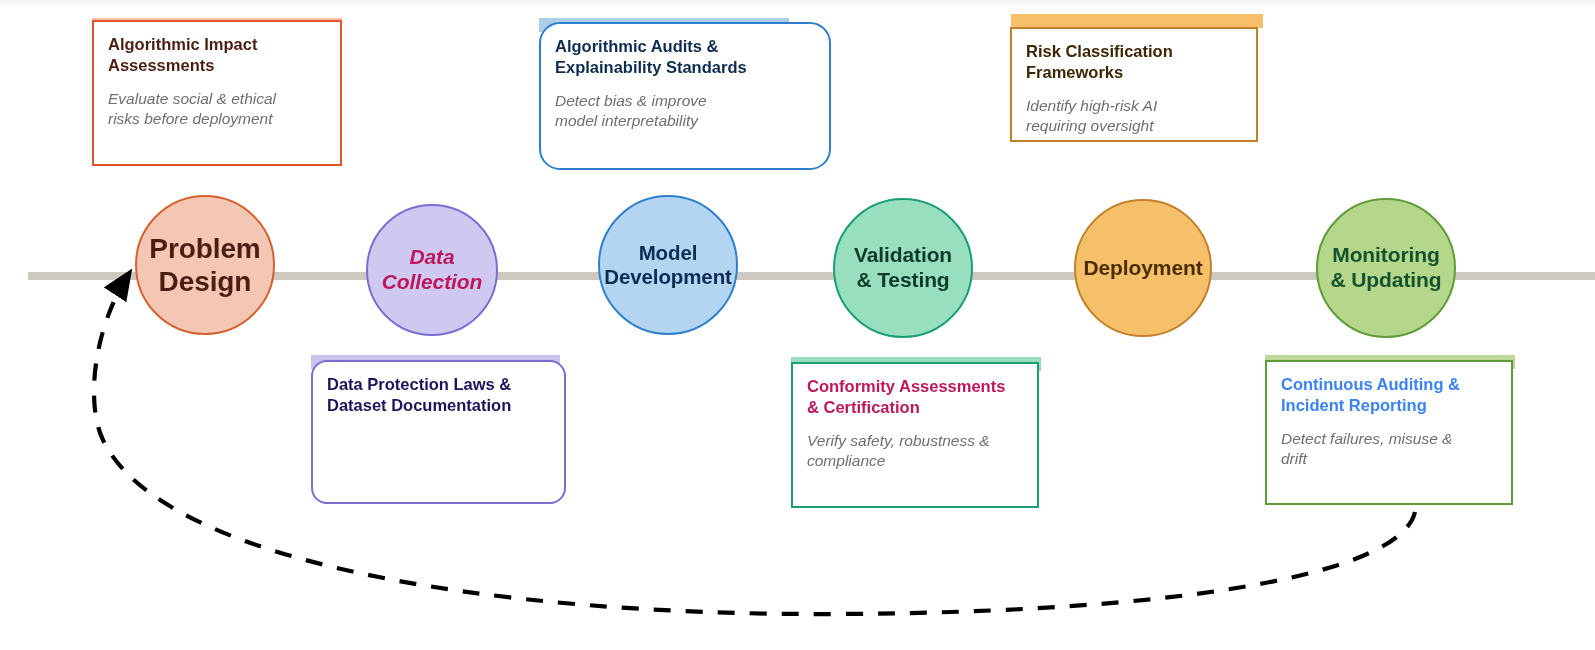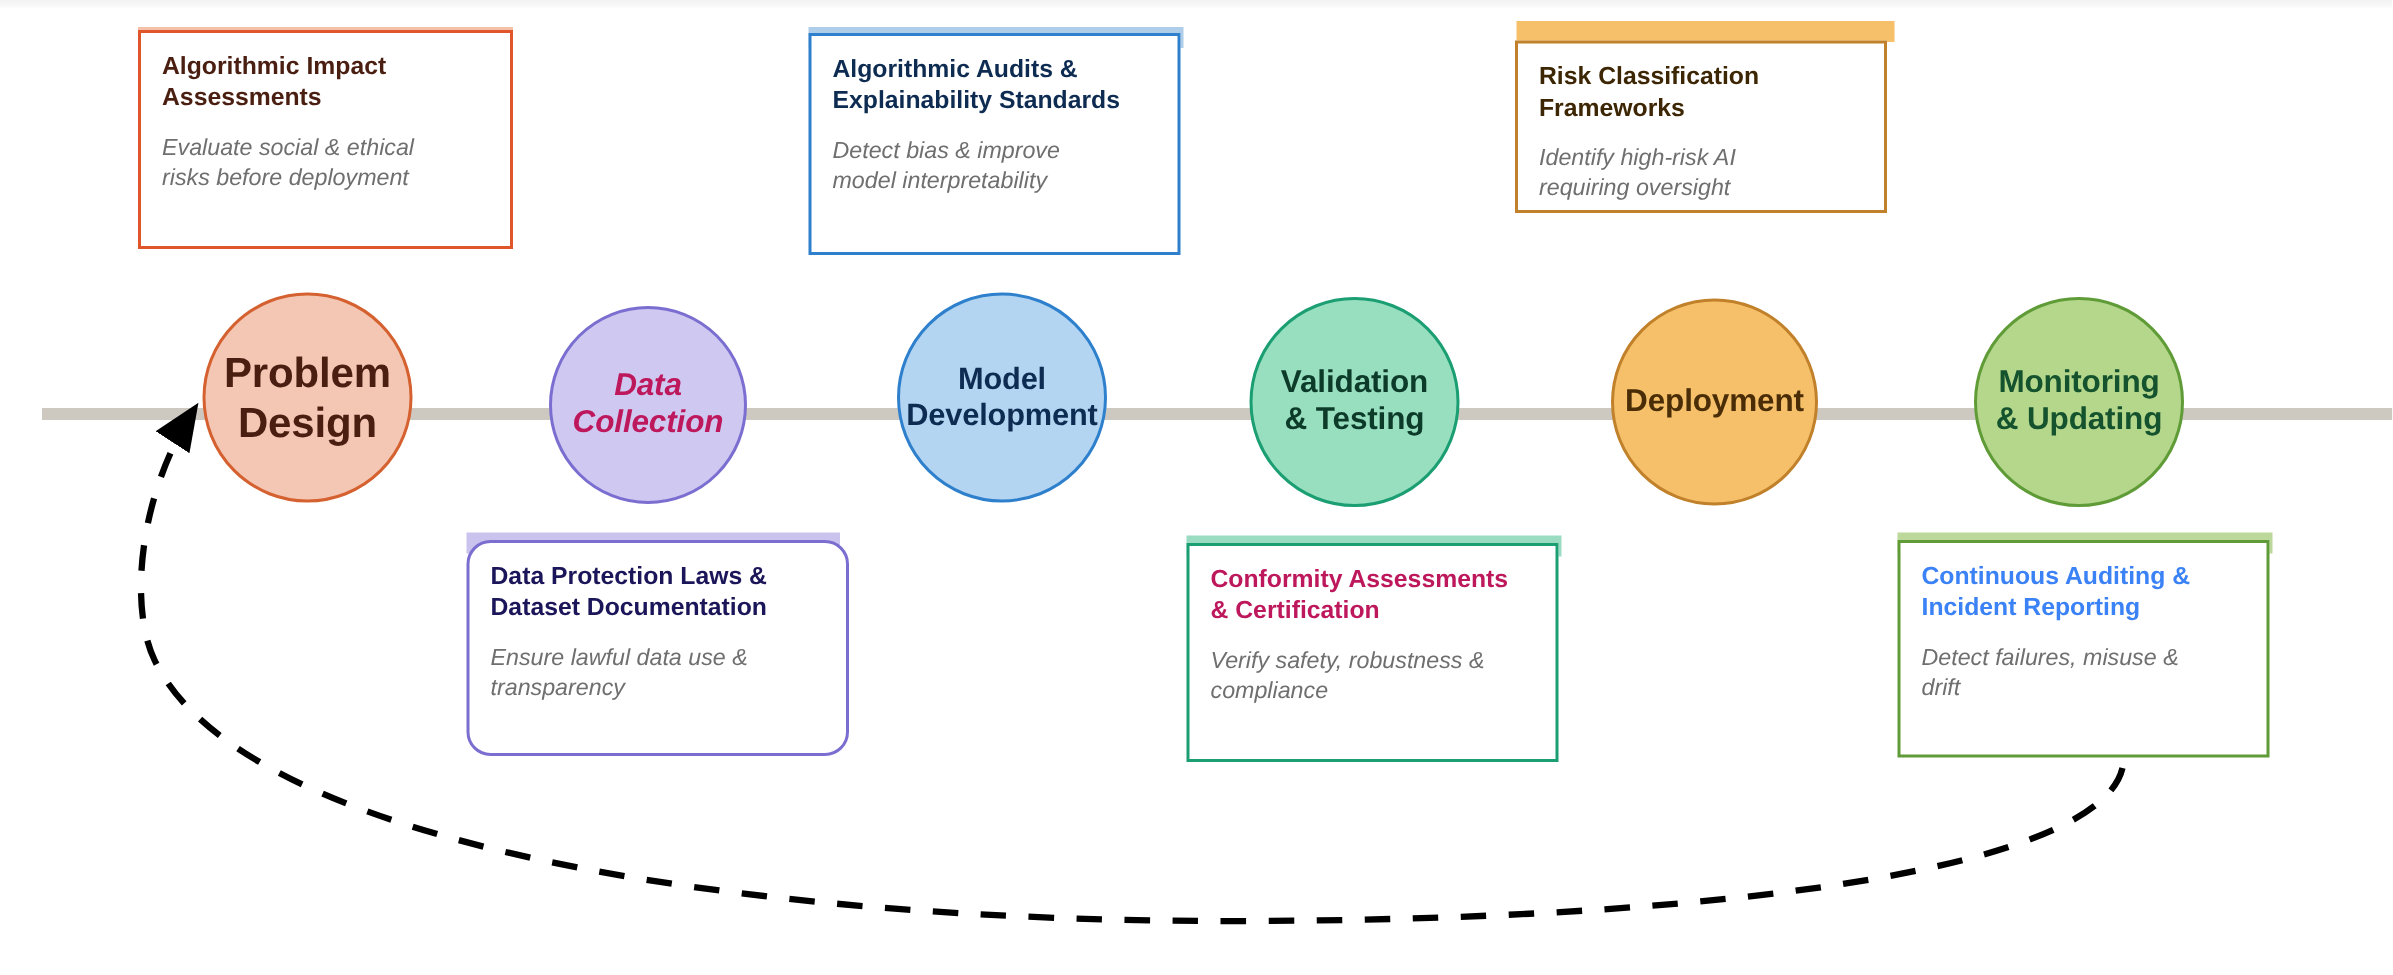--- a/index.html
+++ b/index.html
@@ -133,39 +133,37 @@
     </div>
   <div id="callouts-layer">
       <div class="callout-accent" style="left: 92px; top: 18px; width: 250px; background: rgb(245, 192, 168);"></div>
       <div class="callout" style="left: 92px; top: 20px; width: 250px; height: 146px; border-color: rgb(224, 86, 42);">
         <div class="callout-title" style="color: rgb(74, 31, 17);">Algorithmic Impact
 Assessments</div>
         <div class="callout-desc">Evaluate social &amp; ethical
 risks before deployment</div>
       </div>
       <div class="callout-accent" style="left: 539px; top: 18px; width: 250px; background: rgb(174, 205, 232);"></div>
-      <div class="callout" style="left: 539px; top: 22px; width: 248px; height: 148px; border-color: rgb(46, 128, 204);">
+      <div class="callout" style="left: 539px; top: 22px; width: 292px; height: 148px; border-color: rgb(46, 128, 204); border-radius: 21px;">
         <div class="callout-title" style="color: rgb(14, 44, 82);">Algorithmic Audits &amp;
 Explainability Standards</div>
         <div class="callout-desc">Detect bias &amp; improve
 model interpretability</div>
       </div>
       <div class="callout-accent" style="left: 1011px; top: 14px; width: 252px; background: rgb(245, 192, 105);"></div>
       <div class="callout" style="left: 1010px; top: 27px; width: 248px; height: 115px; border-color: rgb(193, 128, 42);">
         <div class="callout-title" style="color: rgb(61, 38, 4);">Risk Classification
 Frameworks</div>
         <div class="callout-desc">Identify high-risk AI
 requiring oversight</div>
       </div>
       <div class="callout-accent" style="left: 311px; top: 355px; width: 249px; background: rgb(201, 195, 237);"></div>
       <div class="callout" style="left: 311px; top: 360px; width: 255px; height: 144px; border-color: rgb(122, 111, 208); border-radius: 16px;">
         <div class="callout-title" style="color: rgb(27, 21, 89);">Data Protection Laws &amp;
 Dataset Documentation</div>
-        <div class="callout-desc">Ensure lawful data use &amp;
-transparency</div>
       </div>
       <div class="callout-accent" style="left: 791px; top: 357px; width: 250px; background: rgb(154, 220, 194);"></div>
       <div class="callout" style="left: 791px; top: 362px; width: 248px; height: 146px; border-color: rgb(26, 158, 114);">
         <div class="callout-title" style="color: #be185d;">Conformity Assessments
 &amp; Certification</div>
         <div class="callout-desc">Verify safety, robustness &amp;
 compliance</div>
       </div>
       <div class="callout-accent" style="left: 1265px; top: 355px; width: 250px; background: rgb(188, 216, 154);"></div>
       <div class="callout" style="left: 1265px; top: 360px; width: 248px; height: 145px; border-color: rgb(95, 155, 54);">

